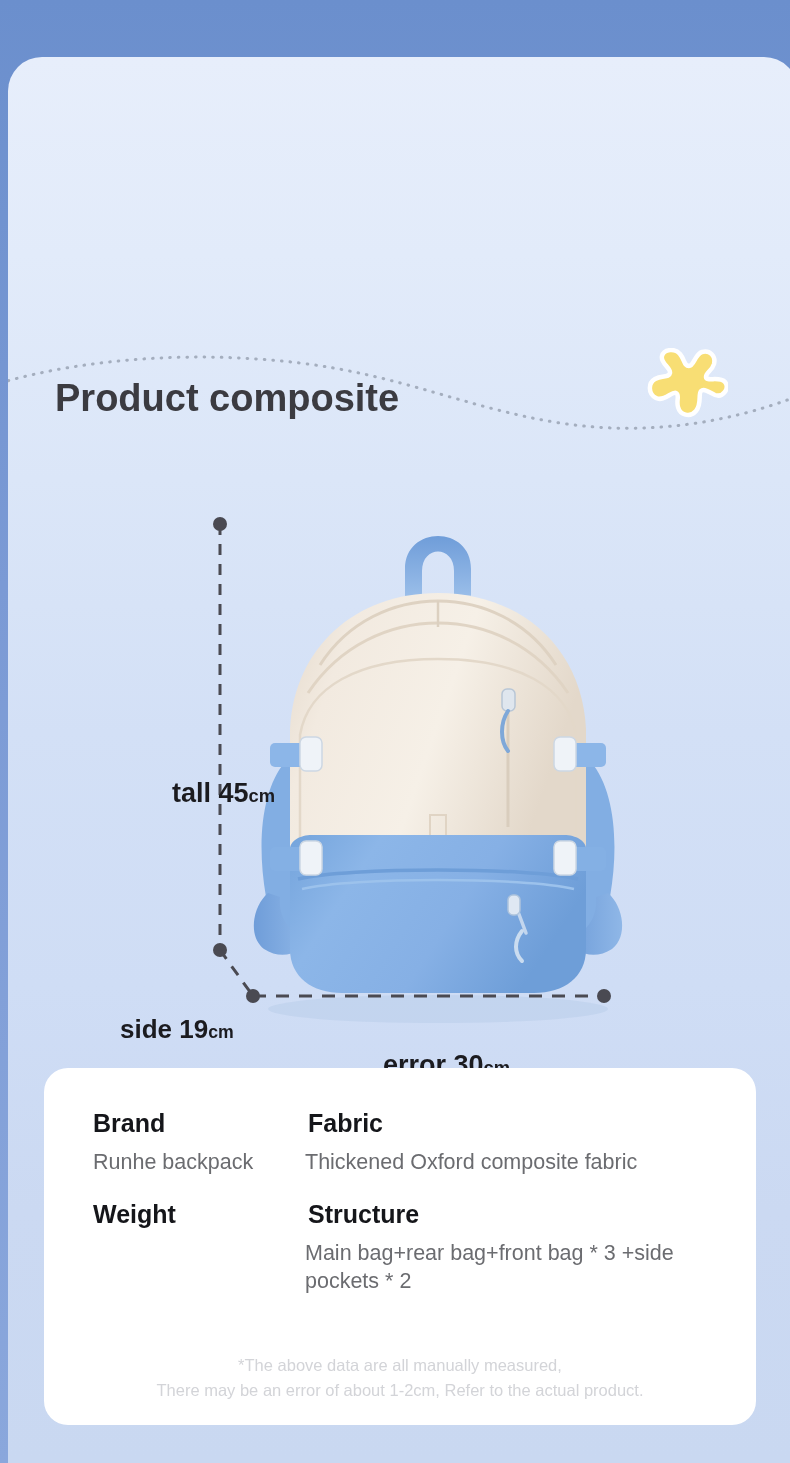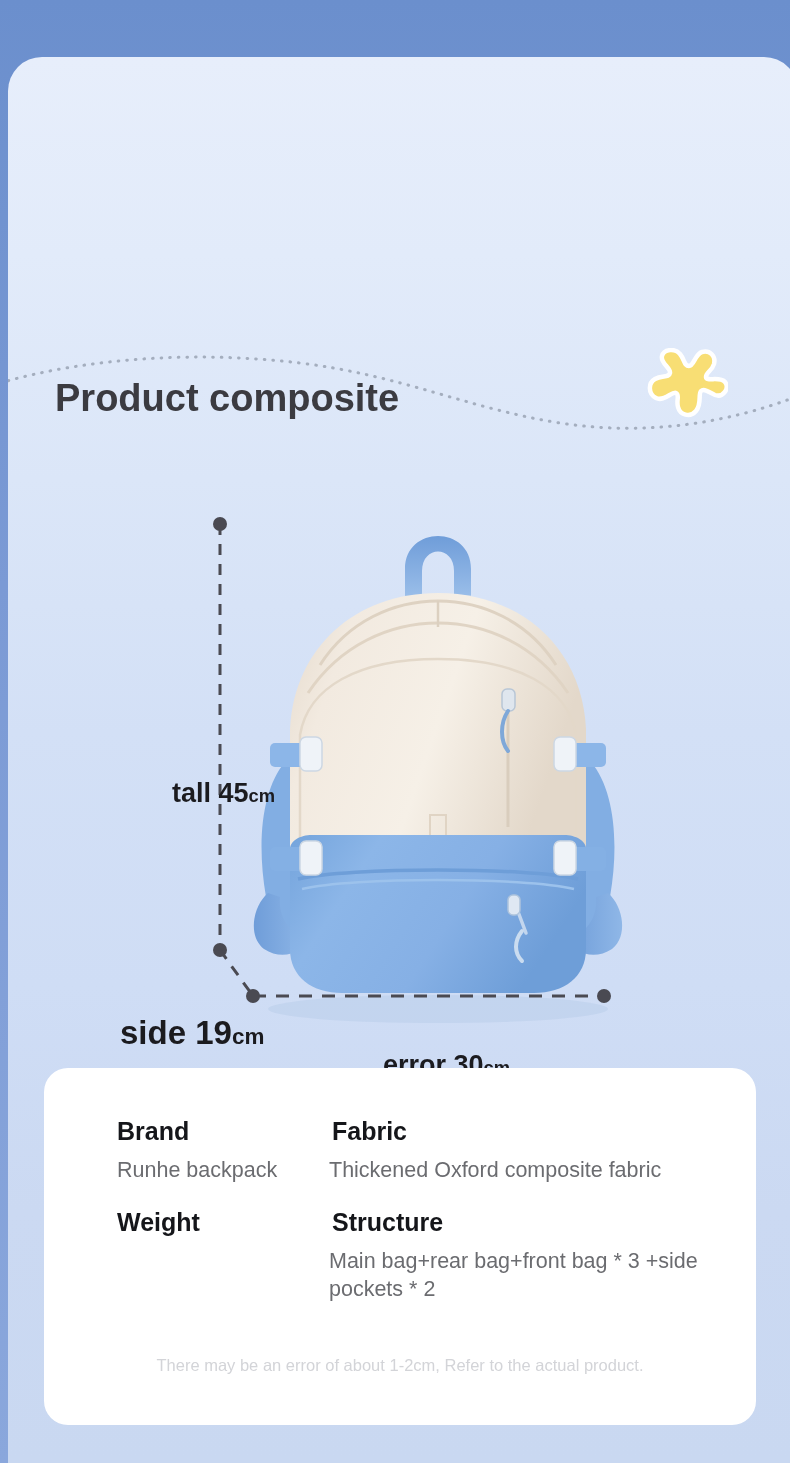--- a/index.html
+++ b/index.html
@@ -107,39 +107,38 @@
   .dim-label {
     position: absolute;
     color: #1b1b1f;
     font-weight: bold;
     white-space: nowrap;
     line-height: 1;
   }
   .dim-label .unit { font-size: 0.68em; }
 
   .dim-tall { left: 148px; top: 723px; font-size: 27px; margin-left: 16px; }
-  .dim-side { left: 112px; top: 959px; font-size: 33px; }
+  .dim-side { left: 112px; top: 959px; font-size: 26px; }
   .dim-wide { left: 375px; top: 995px; font-size: 27px; }
 
   
   .card {
     position: absolute;
     left: 36px;
     top: 1011px;
     width: 712px;
     height: 357px;
     background: #ffffff;
     border-radius: 24px;
   }
   .spec-grid {
     position: absolute;
     left: 49px;
-    top: 48px;
+    top: 40px;
     width: 640px;
-    margin-left: 24px;
   }
   .spec-row { display: flex; }
   .spec-row.row2 { margin-top: 22px; }
   .col-a { width: 212px; flex: none; }
   .col-b { flex: 1; }
   .spec-key {
     font-size: 25px;
     font-weight: bold;
     color: #15161a;
     line-height: 1.25;
@@ -299,18 +298,19 @@
           </div>
           <div class="col-b">
             <div class="spec-key">Structure</div>
             <div class="spec-val">Main bag+rear bag+front bag * 3 +side pockets * 2</div>
           </div>
         </div>
 
       </div>
 
       <div class="note">
+        <div>*The above data are all manually measured,</div>
         <div>There may be an error of about 1-2cm, Refer to the actual product.</div>
       </div>
     </div>
 
   </div>
 </div>
 
 </body></html>

